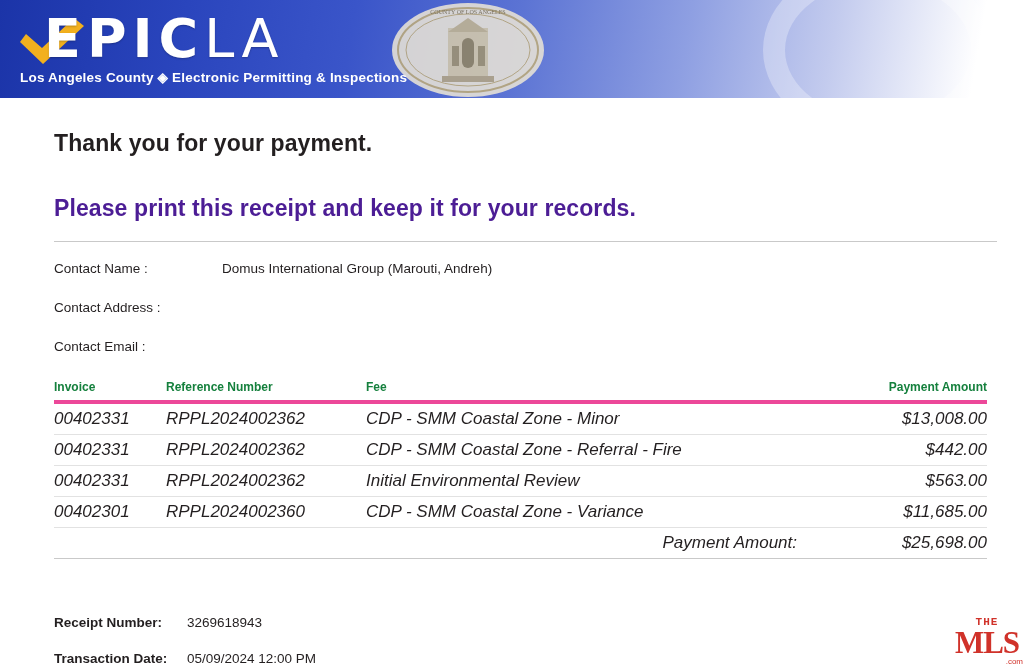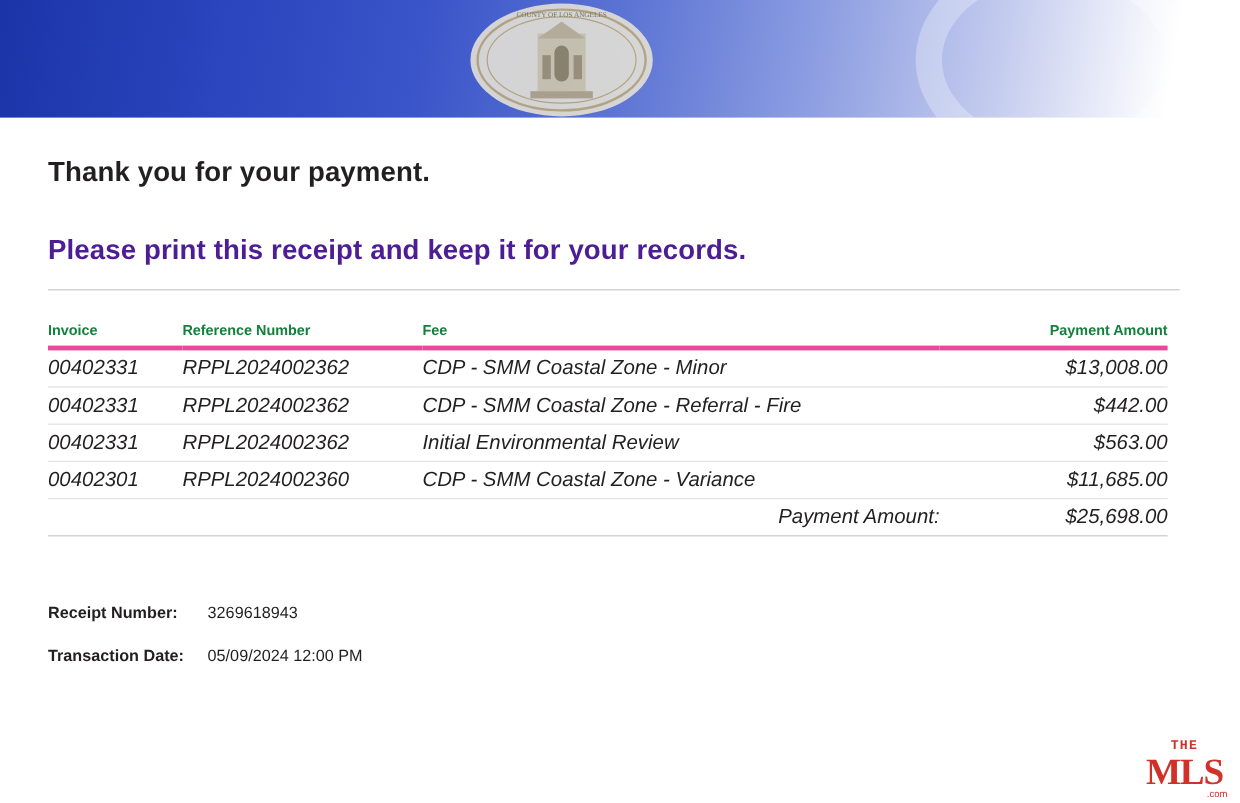--- a/index.html
+++ b/index.html
@@ -79,21 +79,21 @@
     font-size: 13.5px;
     font-weight: bold;
     color: #ffffff;
     white-space: nowrap;
     letter-spacing: 0.2px;
   }
 
   
   .content {
     position: relative;
-    padding: 0 40px;
+    padding: 0 54px;
   }
   .thankyou {
     margin-top: 32px;
     font-size: 23px;
     font-weight: bold;
     color: #231f20;
     letter-spacing: 0.1px;
   }
   .printnote {
     margin-top: 38px;
@@ -237,28 +237,51 @@
     <ellipse cx="78" cy="48" rx="62" ry="36" fill="none" stroke="#b9a97e" stroke-width="1"></ellipse>
     <rect x="58" y="26" width="40" height="48" fill="#cfc6ad"></rect>
     <path d="M58 30 L78 16 L98 30 Z" fill="#bdb295"></path>
     <rect x="72" y="36" width="12" height="30" rx="6" fill="#8e8468"></rect>
     <rect x="62" y="44" width="7" height="20" fill="#9c9275"></rect>
     <rect x="88" y="44" width="7" height="20" fill="#9c9275"></rect>
     <rect x="52" y="74" width="52" height="6" fill="#b0a489"></rect>
     <text x="78" y="12" font-size="6" fill="#7d7255" text-anchor="middle" font-family="Liberation Serif, serif">COUNTY OF LOS ANGELES</text>
   </svg>
 
+  <div class="logo-wrap">
+    <svg class="epic-check" viewBox="0 0 72 60" aria-hidden="true">
+      <path d="M4 30 L10 22 L26 36 L58 6 L68 14 L27 52 Z" fill="#f2b01e"></path>
+    </svg>
+    <div class="epic-text">
+      <span>EPIC</span><span class="thin">LA</span>
+    </div>
+    <div class="epic-sub">Los Angeles County ◈ Electronic Permitting &amp; Inspections</div>
+  </div>
 </div>
 
 <div class="content">
 
   <div class="thankyou">Thank you for your payment.</div>
   <div class="printnote">Please print this receipt and keep it for your records.</div>
   <div class="rule"></div>
 
+  <div class="contact-block">
+    <div class="contact-row">
+      <div class="contact-label">Contact Name :</div>
+      <div class="contact-value">Domus International Group (Marouti, Andreh)</div>
+    </div>
+    <div class="contact-row">
+      <div class="contact-label">Contact Address :</div>
+      <div class="contact-value"></div>
+    </div>
+    <div class="contact-row">
+      <div class="contact-label">Contact Email :</div>
+      <div class="contact-value"></div>
+    </div>
+  </div>
 
   <table class="fees">
     <thead>
       <tr>
         <th class="col-invoice">Invoice</th>
         <th class="col-ref">Reference Number</th>
         <th class="col-fee">Fee</th>
         <th class="col-amount amount">Payment Amount</th>
       </tr>
     </thead>

